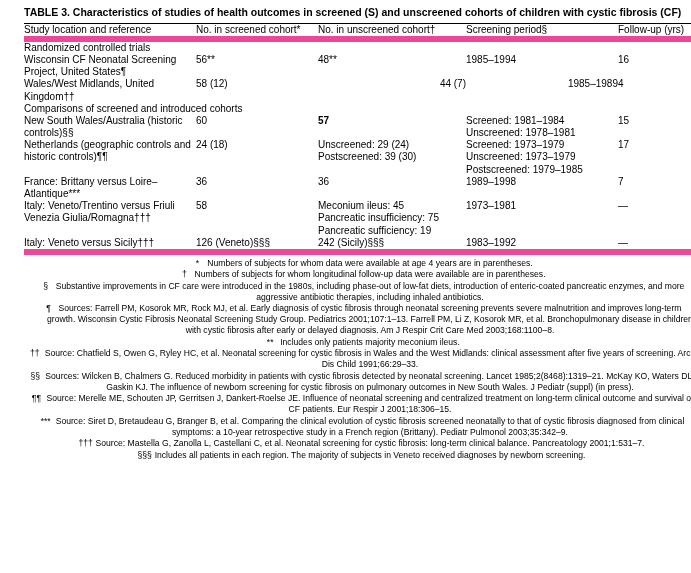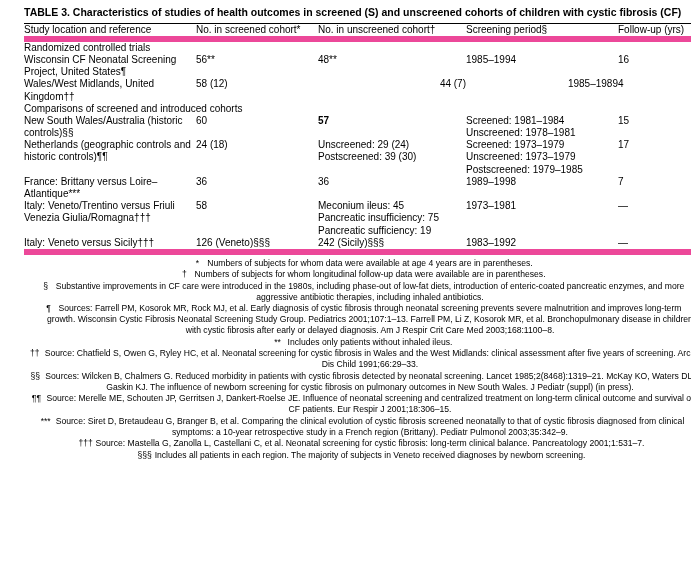--- a/index.html
+++ b/index.html
@@ -172,21 +172,21 @@
         <td class="cell" style="white-space: pre-line;">—</td>
       </tr>
     </tbody>
   </table>
 
   <div class="notes">
     <p class="note"><span class="mark">*</span><span>Numbers of subjects for whom data were available at age 4 years are in parentheses.</span></p>
     <p class="note"><span class="mark">†</span><span>Numbers of subjects for whom longitudinal follow-up data were available are in parentheses.</span></p>
     <p class="note"><span class="mark">§</span><span>Substantive improvements in CF care were introduced in the 1980s, including phase-out of low-fat diets, introduction of enteric-coated pancreatic enzymes, and more aggressive antibiotic therapies, including inhaled antibiotics.</span></p>
     <p class="note"><span class="mark">¶</span><span>Sources: Farrell PM, Kosorok MR, Rock MJ, et al. Early diagnosis of cystic fibrosis through neonatal screening prevents severe malnutrition and improves long-term growth. Wisconsin Cystic Fibrosis Neonatal Screening Study Group. Pediatrics 2001;107:1–13. Farrell PM, Li Z, Kosorok MR, et al. Bronchopulmonary disease in children with cystic fibrosis after early or delayed diagnosis. Am J Respir Crit Care Med 2003;168:1100–8.</span></p>
-    <p class="note"><span class="mark">**</span><span>Includes only patients without inhaled ileus.</span></p>
+    <p class="note"><span class="mark">**</span><span>Includes only patients majority meconium ileus.</span></p>
     <p class="note"><span class="mark">††</span><span>Source: Chatfield S, Owen G, Ryley HC, et al. Neonatal screening for cystic fibrosis in Wales and the West Midlands: clinical assessment after five years of screening. Arch Dis Child 1991;66:29–33.</span></p>
     <p class="note"><span class="mark">§§</span><span>Sources: Wilcken B, Chalmers G. Reduced morbidity in patients with cystic fibrosis detected by neonatal screening. Lancet 1985;2(8468):1319–21. McKay KO, Waters DL, Gaskin KJ. The influence of newborn screening for cystic fibrosis on pulmonary outcomes in New South Wales. J Pediatr (suppl) (in press).</span></p>
     <p class="note"><span class="mark">¶¶</span><span>Source: Merelle ME, Schouten JP, Gerritsen J, Dankert-Roelse JE. Influence of neonatal screening and centralized treatment on long-term clinical outcome and survival of CF patients. Eur Respir J 2001;18:306–15.</span></p>
     <p class="note"><span class="mark">***</span><span>Source: Siret D, Bretaudeau G, Branger B, et al. Comparing the clinical evolution of cystic fibrosis screened neonatally to that of cystic fibrosis diagnosed from clinical symptoms: a 10-year retrospective study in a French region (Brittany). Pediatr Pulmonol 2003;35:342–9.</span></p>
     <p class="note"><span class="mark">†††</span><span>Source: Mastella G, Zanolla L, Castellani C, et al. Neonatal screening for cystic fibrosis: long-term clinical balance. Pancreatology 2001;1:531–7.</span></p>
     <p class="note"><span class="mark">§§§</span><span>Includes all patients in each region. The majority of subjects in Veneto received diagnoses by newborn screening.</span></p>
   </div>
 
 </div>
 

